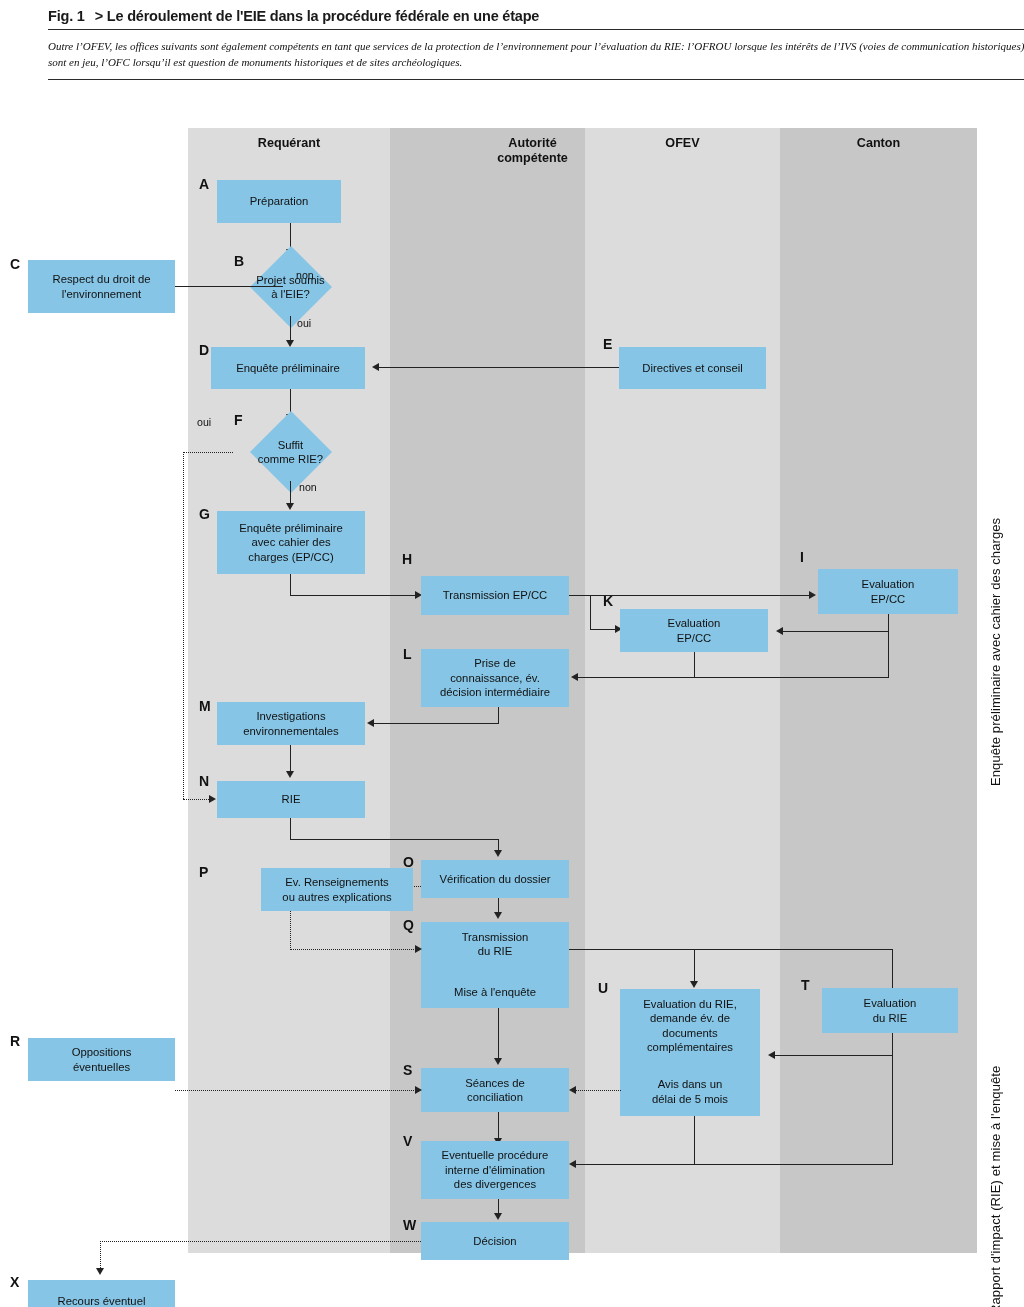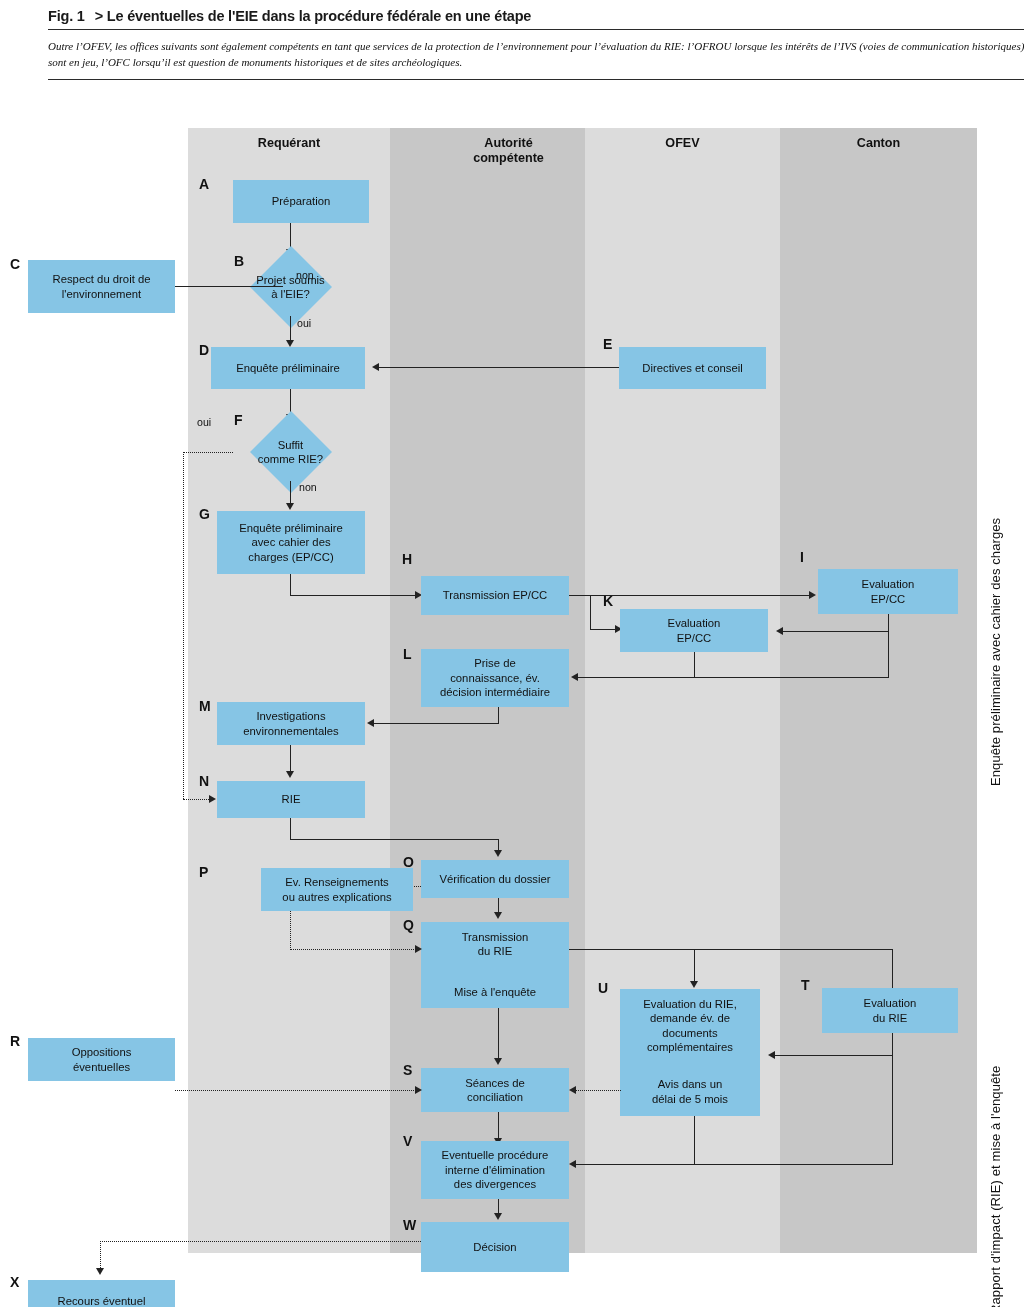--- a/index.html
+++ b/index.html
@@ -67,47 +67,47 @@
       writing-mode:vertical-rl;transform:rotate(180deg);
       white-space:nowrap;letter-spacing:.1px;}
 </style>
 </head>
 <body>
 
 <div id="fig-header">
   <div id="fig-title-row">
     <span class="fignum">Fig. 1</span>
     <span><span class="chev">&gt;</span>
-    <span>Le éventuelles de l'EIE dans la procédure fédérale en une étape</span></span>
+    <span>Le déroulement de l'EIE dans la procédure fédérale en une étape</span></span>
   </div>
   <div id="fig-rule-top"></div>
   <div id="fig-lead">Outre l’OFEV, les offices suivants sont également compétents en tant que services de la protection de l’environnement pour l’évaluation du RIE: l’OFROU lorsque les intérêts de l’IVS (voies de communication historiques) sont en jeu, l’OFC lorsqu’il est question de monuments historiques et de sites archéologiques.</div>
   <div id="fig-rule-bottom"></div>
 </div>
 
 <div id="chart">
 
   <div class="lane odd" style="left:188px;width:202px;"></div>
   <div class="lane even" style="left:390px;width:195px;"></div>
   <div class="lane odd" style="left:585px;width:195px;"></div>
   <div class="lane even" style="left:780px;width:197px;"></div>
 
   <div class="lane-title" style="left:188px;width:202px;">Requérant</div>
-  <div class="lane-title" style="left:382px;width:211px;padding-left:21px;">
+  <div class="lane-title" style="left:406px;width:211px;padding-left:21px;">
     <span>Autorité</span><br>
     <span>compétente</span>
   </div>
   <div class="lane-title" style="left:585px;width:195px;">OFEV</div>
   <div class="lane-title" style="left:780px;width:197px;">Canton</div>
 
   <div class="side-label" style="left:988px;top:148px;height:510px;">Enquête préliminaire avec cahier des charges</div>
   <div class="side-label" style="left:988px;top:706px;height:480px;">Rapport d'impact (RIE) et mise à l'enquête</div>
 
   <div class="tag" style="left:199px;top:48px;">A</div>
-  <div class="node" style="left:233px;top:52px;width:136px;height:43px;">
+  <div class="node" style="left:217px;top:52px;width:124px;height:43px;">
     <span>Préparation</span>
   </div>
 
   <div class="ln vline" style="left:290px;top:95px;height:28px;"></div>
   <div class="ah down" style="left:285.5px;top:121px;"></div>
 
   <div class="tag" style="left:234px;top:125px;">B</div>
   <div class="diamond" style="left:233px;top:130px;width:115px;height:58px;">
     <div class="dshape" style="left:28.5px;top:0px;width:58px;height:58px;"></div>
     <div class="dtxt">
@@ -356,21 +356,21 @@
 
   <div class="ln vline" style="left:694px;top:988px;height:49px;"></div>
   <div class="ln vline" style="left:892px;top:927px;height:110px;"></div>
   <div class="ln hline" style="left:576px;top:1036px;width:317px;"></div>
   <div class="ah left" style="left:569px;top:1031.5px;"></div>
 
   <div class="ln vline" style="left:498px;top:1071px;height:16px;"></div>
   <div class="ah down" style="left:493.5px;top:1085px;"></div>
 
   <div class="tag" style="left:403px;top:1089px;">W</div>
-  <div class="node" style="left:421px;top:1094px;width:148px;height:50px;">
+  <div class="node" style="left:421px;top:1094px;width:148px;height:38px;">
     <span>Décision</span>
   </div>
 
   <div class="ln dash-h" style="left:100px;top:1113px;width:321px;"></div>
   <div class="ln dash-v" style="left:100px;top:1113px;height:29px;"></div>
   <div class="ah down" style="left:95.5px;top:1140px;"></div>
 
   <div class="tag" style="left:10px;top:1146px;">X</div>
   <div class="node" style="left:28px;top:1152px;width:147px;height:42px;">
     <span>Recours éventuel</span>

